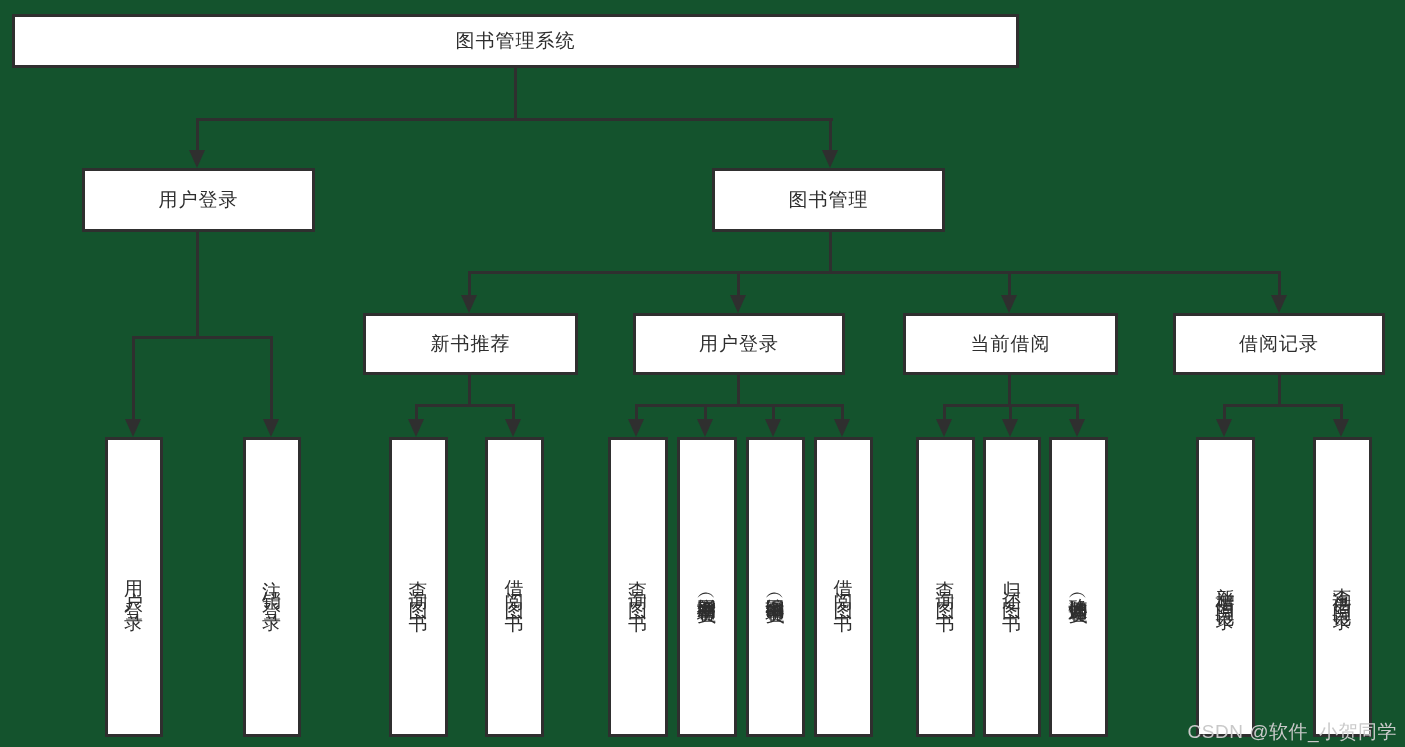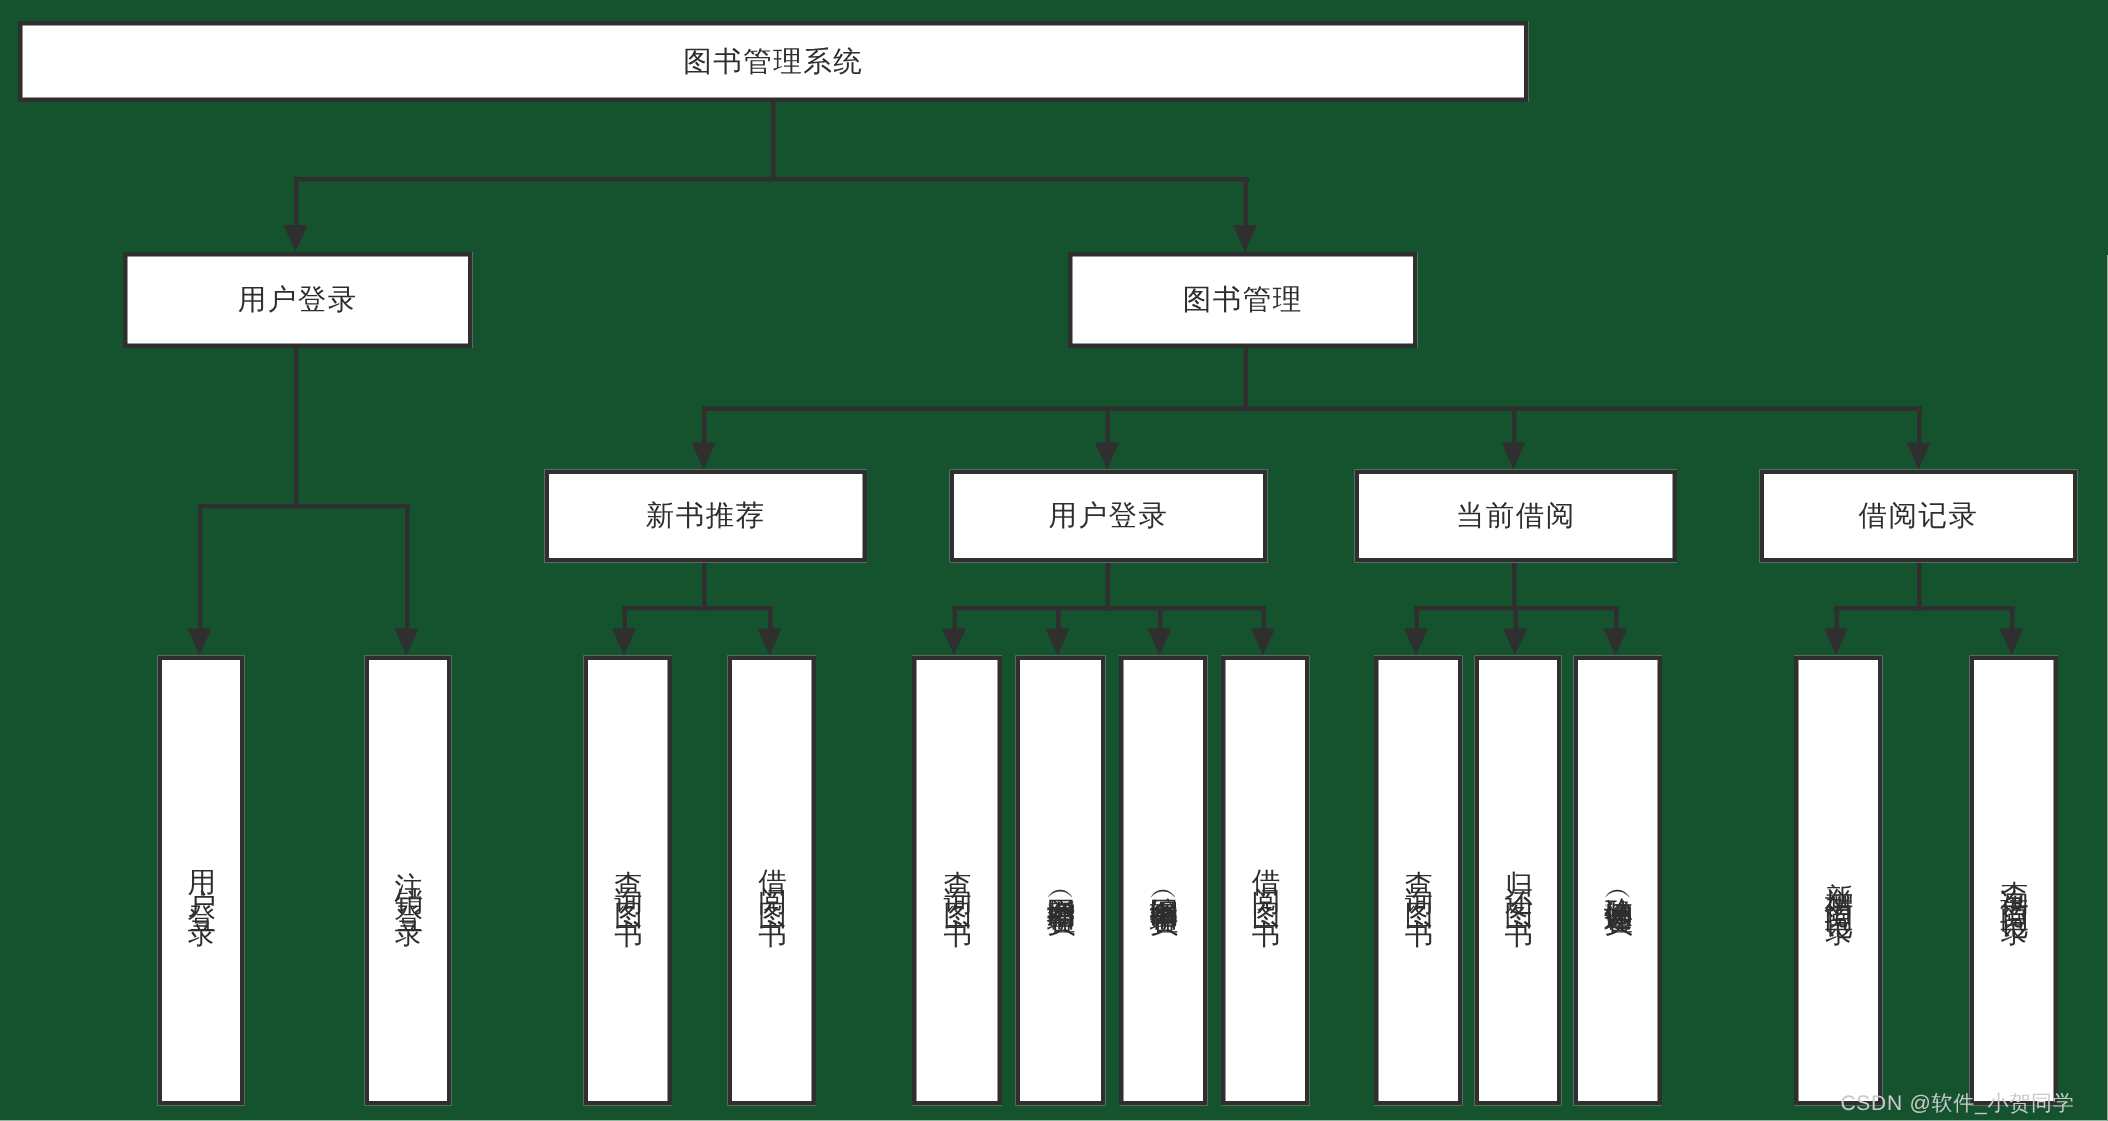--- a/index.html
+++ b/index.html
@@ -57,23 +57,23 @@
     position: absolute;
     width: 0;
     height: 0;
     border-left: 8px solid transparent;
     border-right: 8px solid transparent;
     border-top: 18px solid #2f2f2f;
     z-index: 1;
   }
   .watermark {
     position: absolute;
-    right: 22px;
+    right: 8px;
     bottom: 2px;
-    font-size: 14px;
+    font-size: 19px;
     color: #c9c9c9;
     letter-spacing: 0.5px;
     z-index: 10;
     pointer-events: none;
   }
 </style>
 </head>
 <body>
 
 <div class="canvas">

